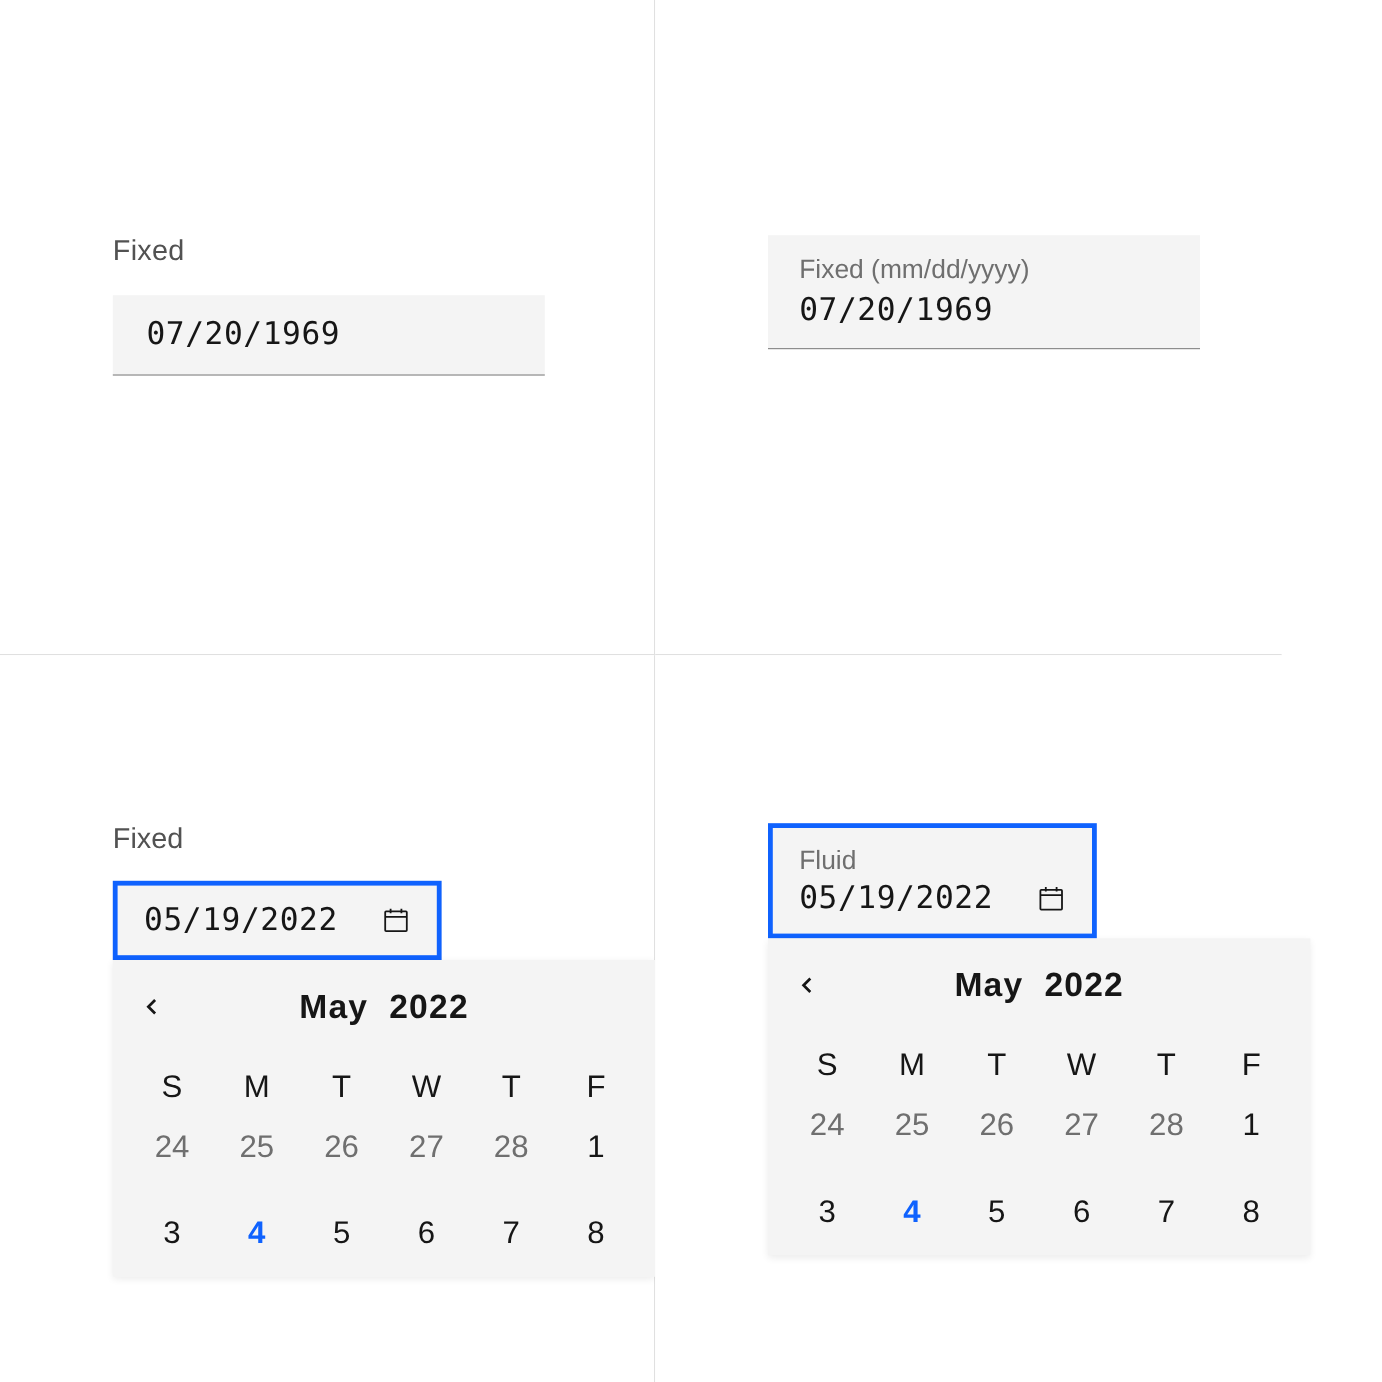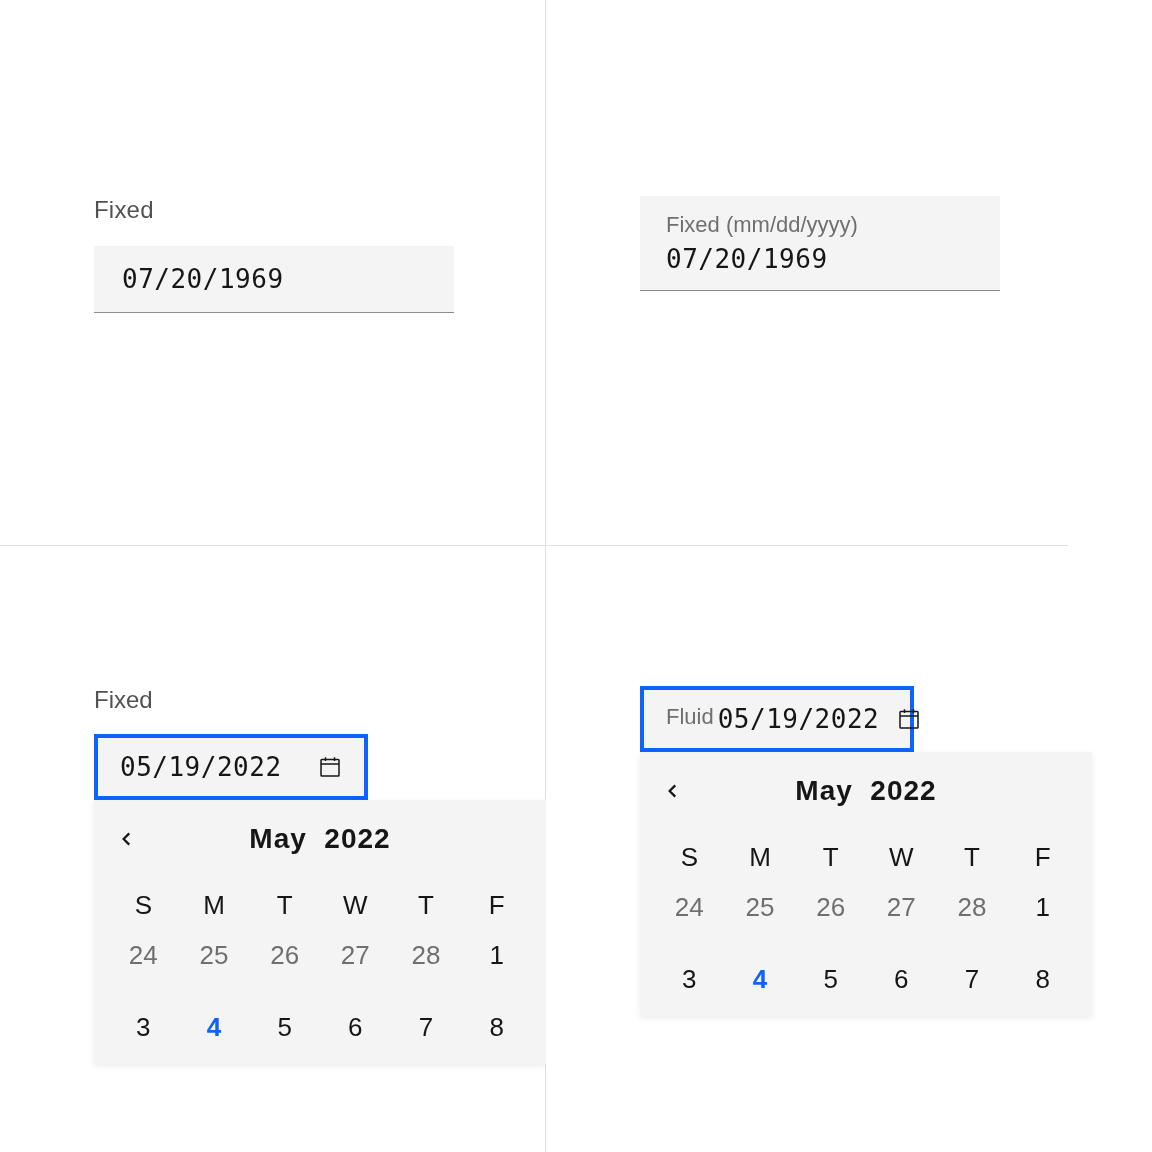--- a/index.html
+++ b/index.html
@@ -18,21 +18,21 @@
   .q2-wrap { position:absolute; left:94px; top:196px; width:360px; }
   .fluid-shell { background:#f4f4f4; border-bottom:1px solid #8d8d8d; padding:16px 26px 16px 26px; }
   .fluid-label { font-size:22px; color:#6f6f6f; margin-bottom:6px; }
   .fluid-val { font-family: ui-monospace, SFMono-Regular, Menlo, Consolas, monospace; font-size:26px; color:#161616; letter-spacing:0.5px; }
   .q3-wrap { position:absolute; left:94px; top:140px; }
   .q4-wrap { position:absolute; left:94px; top:140px; }
   .picker-label { font-size:24px; color:#525252; margin-bottom:20px; }
   .date-field { display:flex; align-items:center; gap:18px; background:#f4f4f4; border:4px solid #0f62fe; padding:14px 22px; width:274px; }
   .date-field .val { font-family: ui-monospace, SFMono-Regular, Menlo, Consolas, monospace; font-size:26px; color:#161616; letter-spacing:0.5px; flex:1; }
   .date-field .cal { flex:0 0 auto; }
-  .date-field.fluid { width:274px; flex-direction:row; align-items:stretch; gap:4px; padding:14px 22px; }
+  .date-field.fluid { width:274px; flex-direction:column; align-items:stretch; gap:4px; padding:14px 22px; }
   .date-field.fluid .mini-label { font-size:22px; color:#6f6f6f; }
   .date-field.fluid .row { display:flex; align-items:center; gap:18px; }
   .calendar { background:#f4f4f4; width:452px; margin-top:0; box-shadow: 0 2px 6px rgba(0,0,0,0.08); }
   .cal-header { display:flex; align-items:center; height:78px; padding:0 14px; }
   .cal-nav { width:38px; height:38px; display:flex; align-items:center; justify-content:center; color:#161616; cursor:pointer; }
   .cal-title { flex:1; text-align:center; font-size:28px; font-weight:600; letter-spacing:1px; }
   .dow-row { display:grid; grid-template-columns: repeat(6, 1fr); padding:0 14px; height:54px; align-items:center; }
   .dow { text-align:center; font-size:26px; color:#161616; }
   .dates { display:grid; grid-template-columns: repeat(6, 1fr); padding:0 14px 14px 14px; row-gap:26px; }
   .day { text-align:center; font-size:26px; color:#161616; height:46px; display:flex; align-items:center; justify-content:center; cursor:pointer; }

